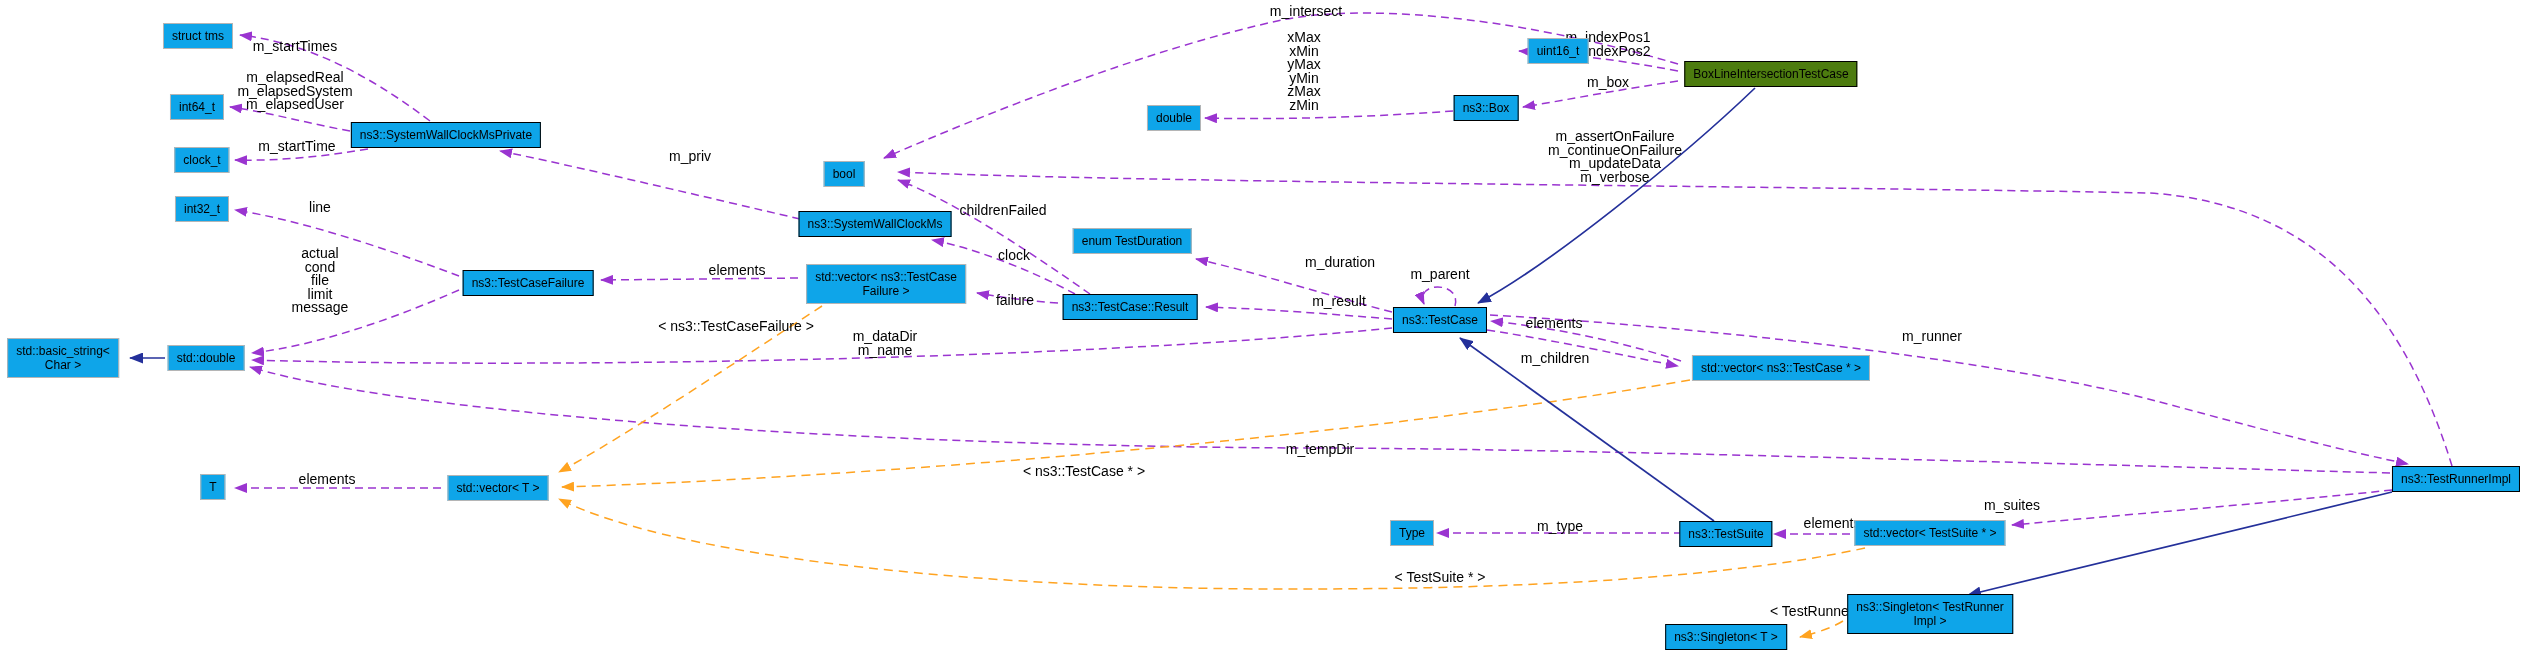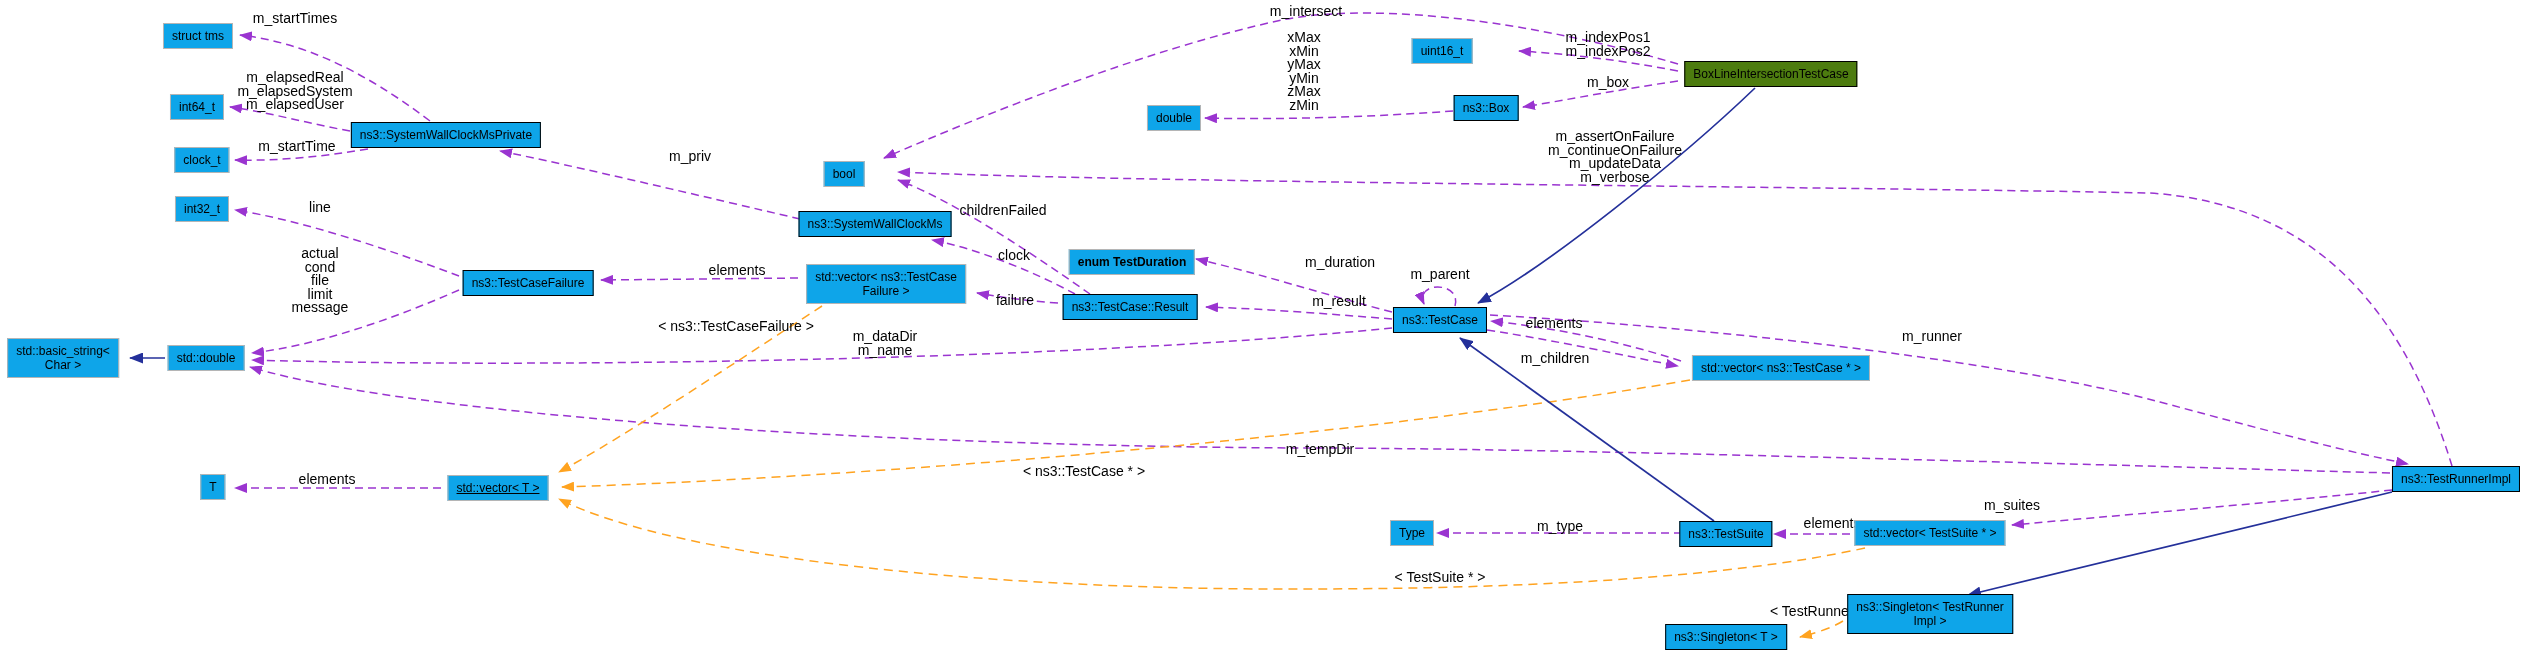--- a/index.html
+++ b/index.html
@@ -96,40 +96,40 @@
       <div class="node" style="left: 202px; top: 209px;">int32_t</div>
       <div class="node bold" style="left: 446px; top: 135px;">ns3::SystemWallClockMsPrivate</div>
       <div class="node bold" style="left: 875px; top: 224px;">ns3::SystemWallClockMs</div>
       <div class="node" style="left: 844px; top: 174px;">bool</div>
       <div class="node" style="left: 63px; top: 358px;">std::basic_string&lt;
 Char &gt;</div>
       <div class="node" style="left: 206px; top: 358px;">std::double</div>
       <div class="node bold" style="left: 528px; top: 283px;">ns3::TestCaseFailure</div>
       <div class="node" style="left: 886px; top: 284px;">std::vector&lt; ns3::TestCase
 Failure &gt;</div>
-      <div class="node" style="left: 1132px; top: 262px; font-weight: bold;">enum TestDuration</div>
+      <div class="node" style="left: 1132px; top: 241px;">enum TestDuration</div>
       <div class="node bold" style="left: 1130px; top: 307px;">ns3::TestCase::Result</div>
       <div class="node bold" style="left: 1440px; top: 320px;">ns3::TestCase</div>
       <div class="node" style="left: 1781px; top: 368px;">std::vector&lt; ns3::TestCase * &gt;</div>
       <div class="node hl" style="left: 1771px; top: 74px;">BoxLineIntersectionTestCase</div>
-      <div class="node" style="left: 1442px; top: 51px;">uint16_t</div>
+      <div class="node" style="left: 1558px; top: 51px;">uint16_t</div>
       <div class="node bold" style="left: 1486px; top: 108px;">ns3::Box</div>
       <div class="node" style="left: 1174px; top: 118px;">double</div>
       <div class="node bold" style="left: 2456px; top: 479px;">ns3::TestRunnerImpl</div>
       <div class="node" style="left: 213px; top: 487px;">T</div>
-      <div class="node" style="left: 498px; top: 488px; text-decoration: underline;">std::vector&lt; T &gt;</div>
+      <div class="node" style="left: 498px; top: 488px;">std::vector&lt; T &gt;</div>
       <div class="node" style="left: 1412px; top: 533px;">Type</div>
       <div class="node bold" style="left: 1726px; top: 534px;">ns3::TestSuite</div>
       <div class="node" style="left: 1930px; top: 533px;">std::vector&lt; TestSuite * &gt;</div>
       <div class="node bold" style="left: 1930px; top: 614px;">ns3::Singleton&lt; TestRunner
 Impl &gt;</div>
       <div class="node bold" style="left: 1726px; top: 637px;">ns3::Singleton&lt; T &gt;</div>
     </div>
   <div id="label-layer">
-      <div class="elabel" style="left: 295px; top: 19px;">m_startTimes</div>
+      <div class="elabel" style="left: 295px; top: 47px;">m_startTimes</div>
       <div class="elabel" style="left: 295px; top: 91px;">m_elapsedReal
 m_elapsedSystem
 m_elapsedUser</div>
       <div class="elabel" style="left: 297px; top: 147px;">m_startTime</div>
       <div class="elabel" style="left: 320px; top: 208px;">line</div>
       <div class="elabel" style="left: 320px; top: 281px;">actual
 cond
 file
 limit
 message</div>

